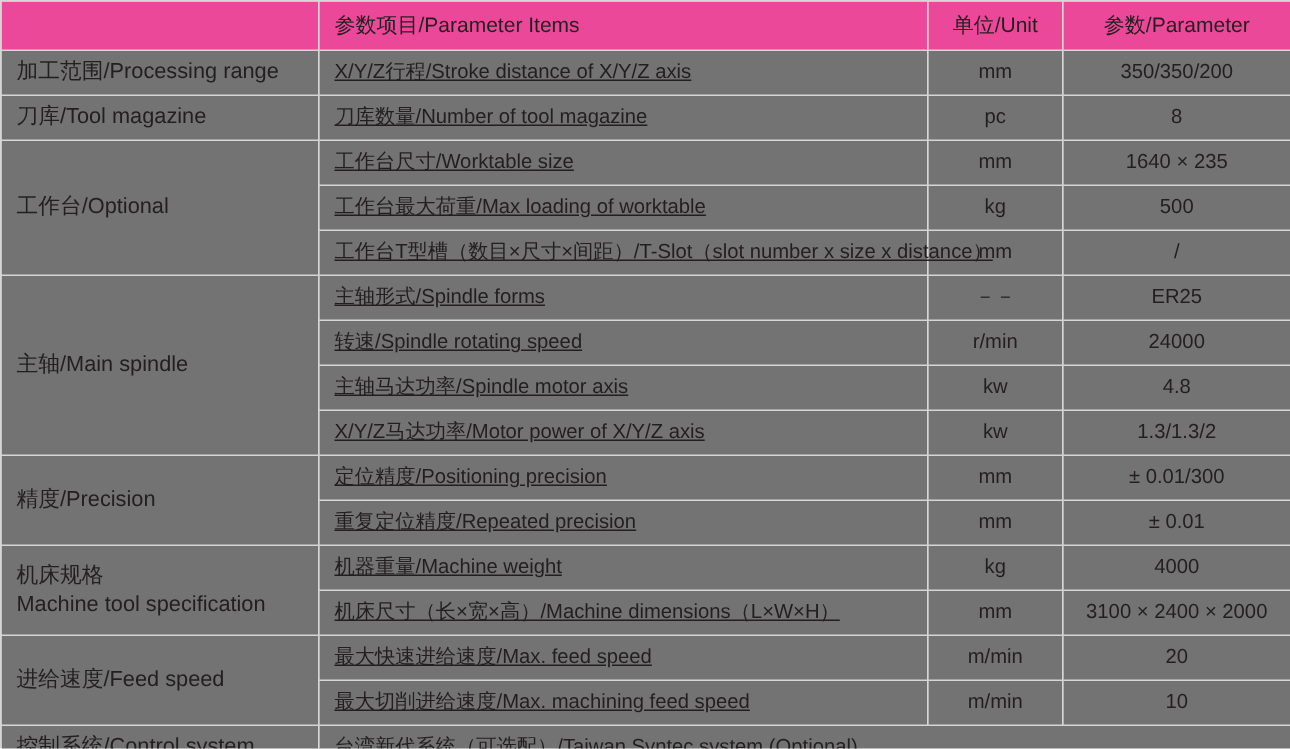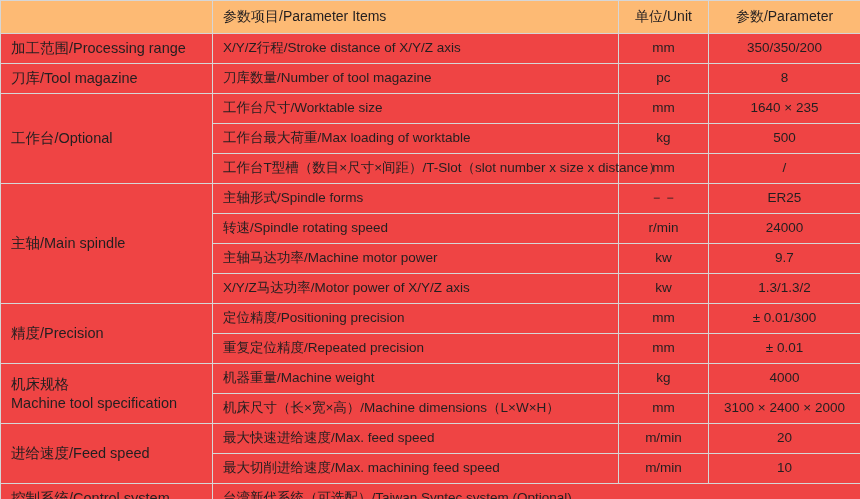--- a/index.html
+++ b/index.html
@@ -17,47 +17,48 @@
   table.spec {
     width: 860px;
     border-collapse: collapse;
     table-layout: fixed;
     font-size: 13.5px;
   }
   table.spec td {
     border: 1px solid #d6d6d6;
     padding: 0 10px;
     vertical-align: middle;
-    background: #ef4444;
+    background: #737373;
     line-height: 1.25;
   }
   
   col.c-group { width: 212px; }
   col.c-item  { width: 406px; }
   col.c-unit  { width: 90px; }
   col.c-param { width: 152px; }
 
   
   tr.head td {
     height: 32px;
-    background: #fdba74;
+    background: #ec4899;
     font-size: 14px;
   }
   td.corner {
     background: #ffffff;
     border-left: none;
     border-top: none;
   }
   td.group {
     font-size: 14.5px;
     padding-left: 14px;
   }
   td.item {
     font-size: 13.5px;
     padding-left: 10px;
+    text-decoration: underline;
   }
   td.unit, td.param {
     text-align: center;
     margin-left: 12px;
   }
   td.param { font-size: 13.5px; }
   td.unit  { font-size: 13.5px; }
   td.head-item, td.head-unit, td.head-param {
     text-align: left;
   }
@@ -127,23 +128,23 @@
       <td class="item">主轴形式/Spindle forms</td>
       <td class="unit">－－</td>
       <td class="param">ER25</td>
     </tr>
     <tr class="body">
       <td class="item">转速/Spindle rotating speed</td>
       <td class="unit">r/min</td>
       <td class="param">24000</td>
     </tr>
     <tr class="body">
-      <td class="item">主轴马达功率/Machine motor power</td>
+      <td class="item">主轴马达功率/Spindle motor axis</td>
       <td class="unit">kw</td>
-      <td class="param">9.7</td>
+      <td class="param">4.8</td>
     </tr>
     <tr class="body">
       <td class="item">X/Y/Z马达功率/Motor power of X/Y/Z axis</td>
       <td class="unit">kw</td>
       <td class="param">1.3/1.3/2</td>
     </tr>
 
     <tr class="body">
       <td class="group" rowspan="2">精度/Precision</td>
       <td class="item">定位精度/Positioning precision</td>

